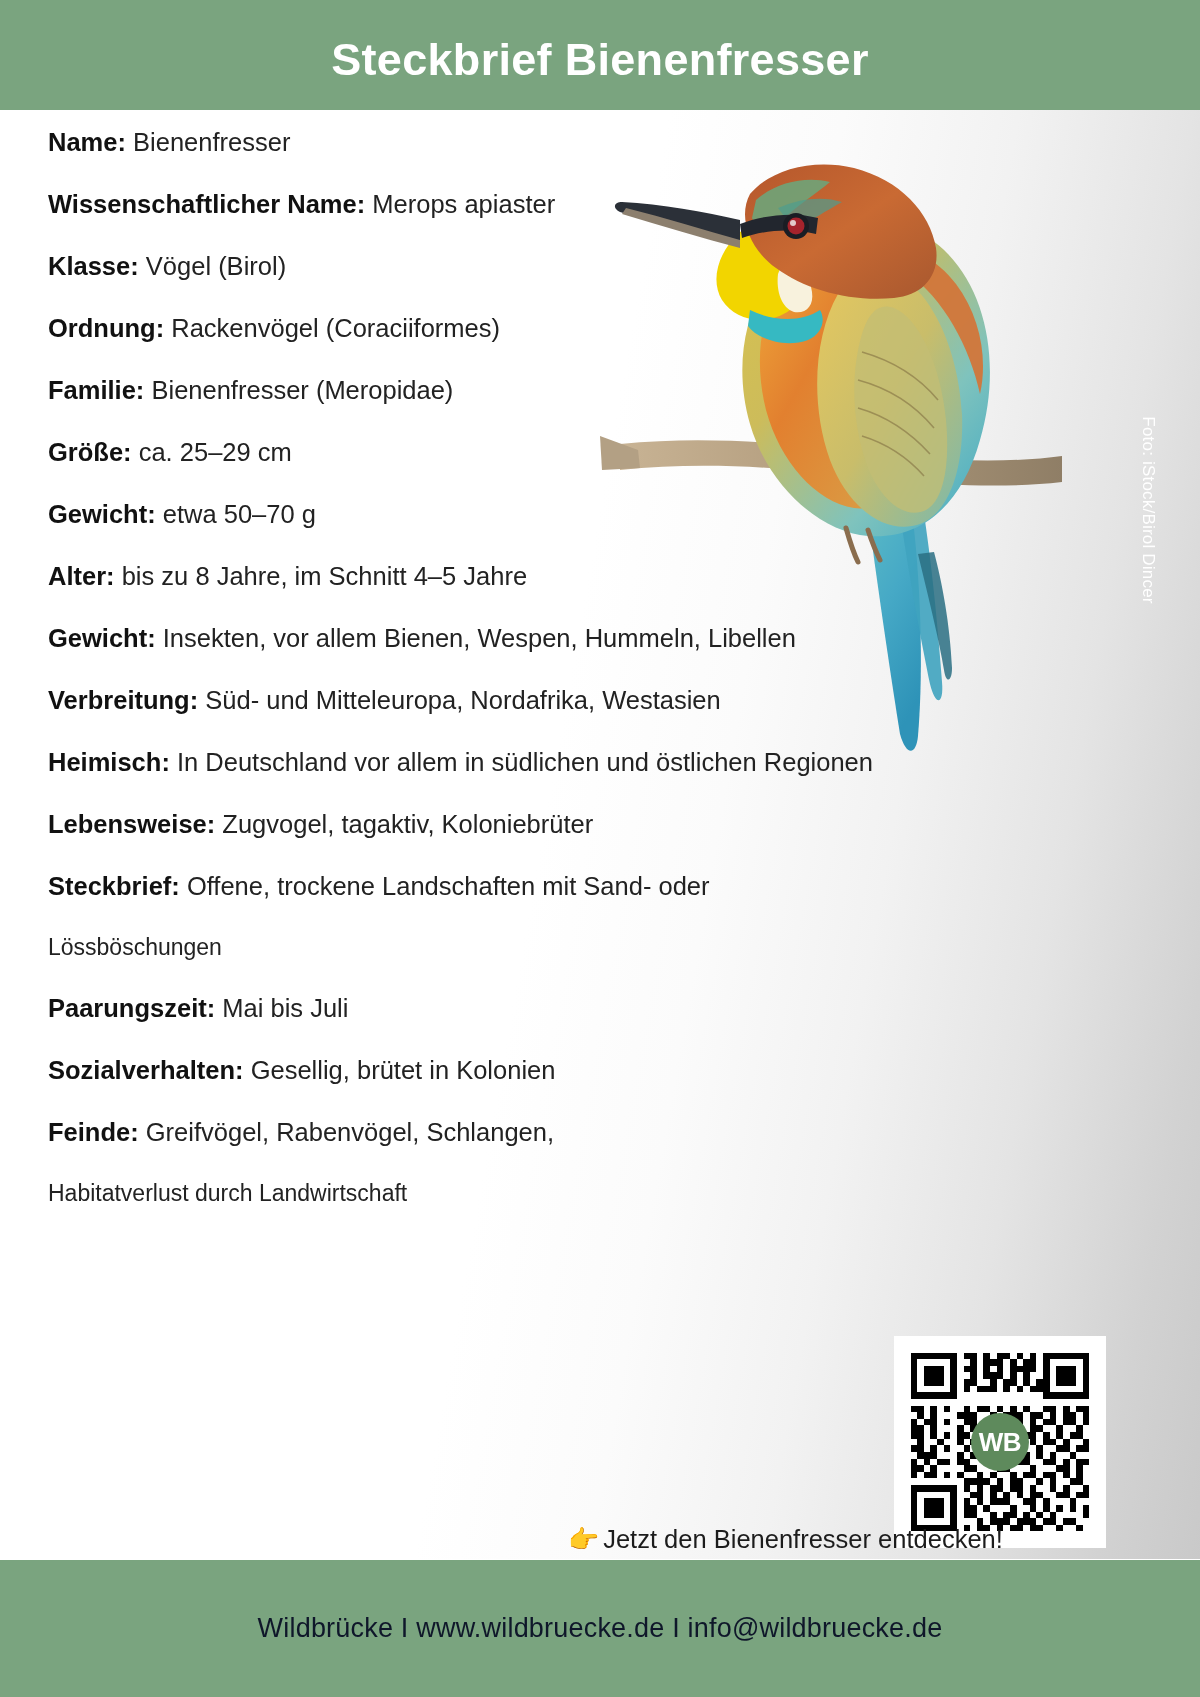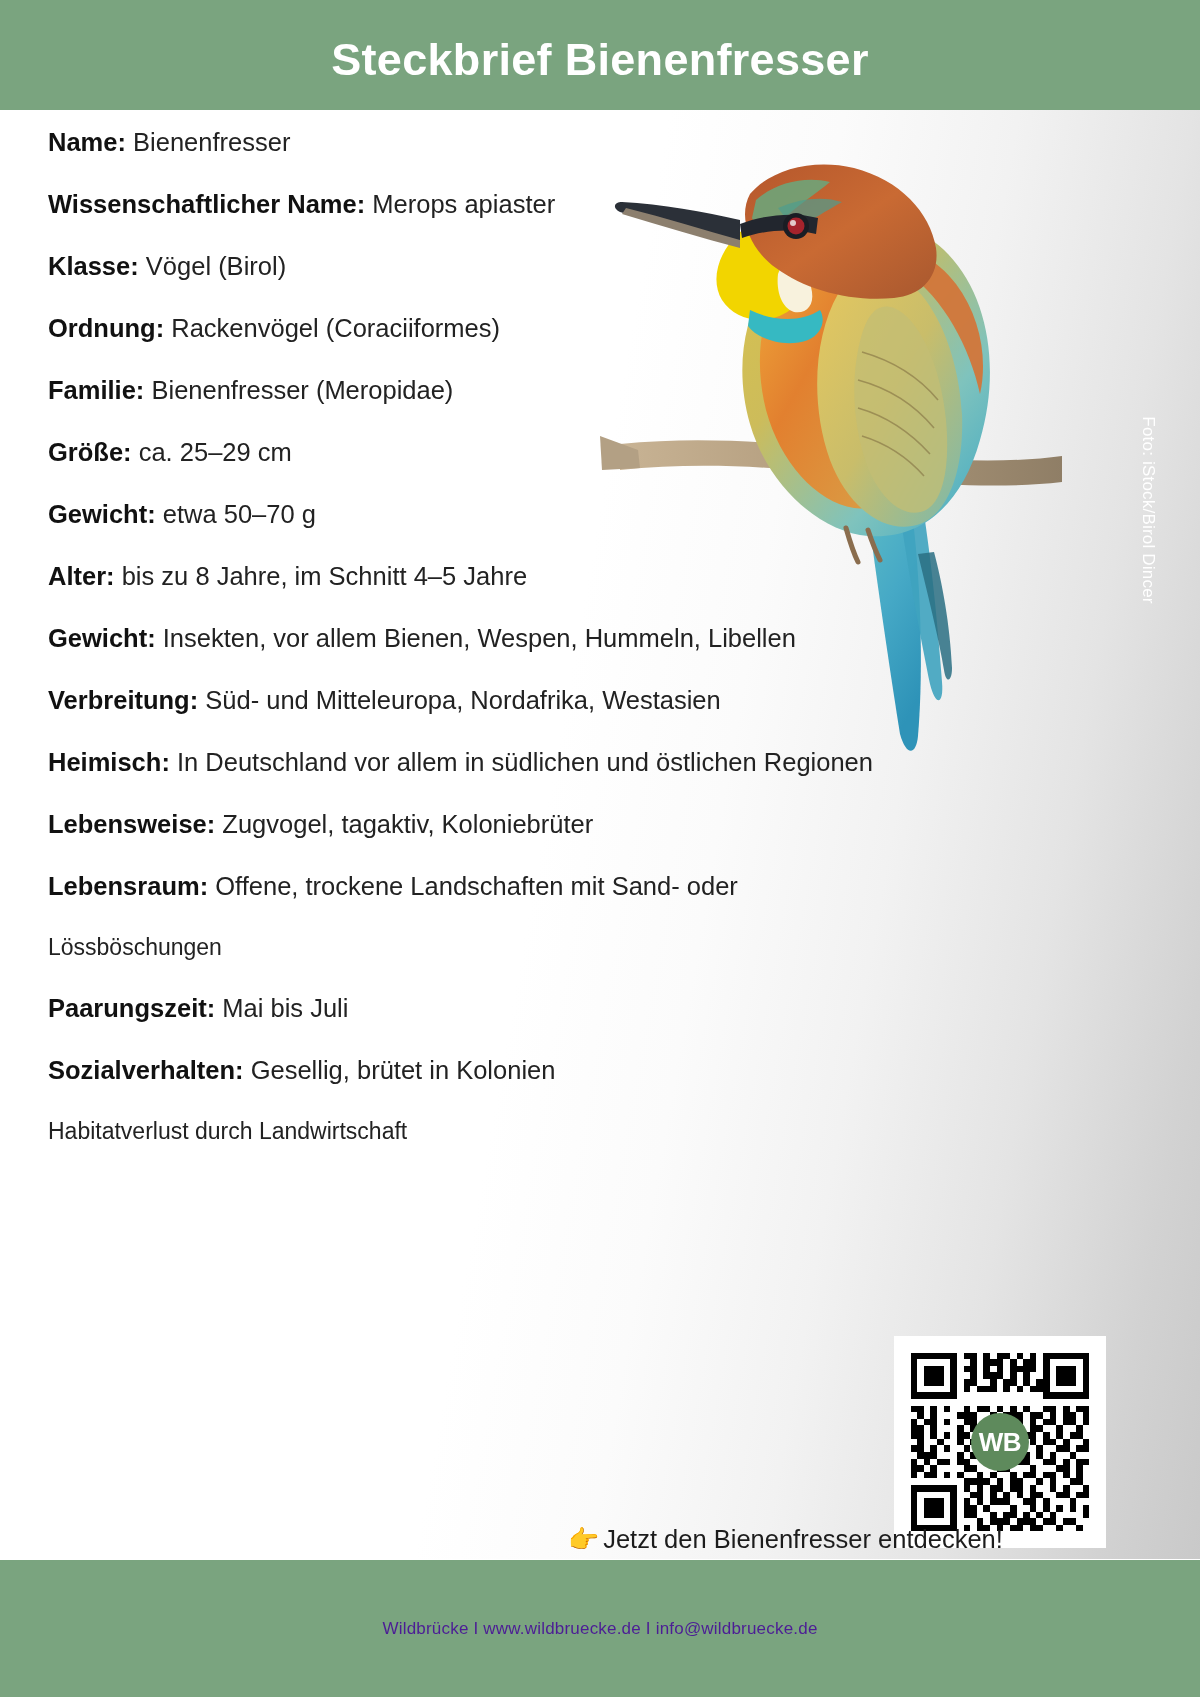--- a/index.html
+++ b/index.html
@@ -173,22 +173,22 @@
     position: absolute;
     left: 0; bottom: 0;
     width: 1200px; height: 137px;
     background: #7aa47f;
     z-index: 8;
     display: flex;
     align-items: center;
     justify-content: center;
   }
   .footer-text {
-    color: #4c1d95;
-    font-size: 17px;
+    color: #0f172a;
+    font-size: 27px;
     letter-spacing: 0.2px;
     white-space: nowrap;
     font-family: "Liberation Sans", sans-serif;
   }
 </style>
 </head>
 <body>
 
 <div class="page">
 
@@ -349,35 +349,39 @@
       <span class="k">Heimisch:</span>
       <span class="v">In Deutschland vor allem in südlichen und östlichen Regionen</span>
     </div>
 
     <div class="fact-row">
       <span class="k">Lebensweise:</span>
       <span class="v">Zugvogel, tagaktiv, Koloniebrüter</span>
     </div>
 
     <div class="fact-row">
-      <span class="k">Lebensraum:</span>
+      <span class="k">Steckbrief:</span>
       <span class="v">Offene, trockene Landschaften mit Sand- oder</span>
     </div>
     <div class="fact-cont">Lössböschungen</div>
 
     <div class="fact-row">
       <span class="k">Paarungszeit:</span>
       <span class="v">Mai bis Juli</span>
     </div>
 
     <div class="fact-row">
       <span class="k">Sozialverhalten:</span>
       <span class="v">Gesellig, brütet in Kolonien</span>
     </div>
 
+    <div class="fact-row">
+      <span class="k">Feinde:</span>
+      <span class="v">Greifvögel, Rabenvögel, Schlangen,</span>
+    </div>
     <div class="fact-cont">Habitatverlust durch Landwirtschaft</div>
 
   </div>
 
   <div class="qr-block">
     <div class="qr-canvas">
       <svg viewBox="0 0 29 29" shape-rendering="crispEdges" xmlns="http://www.w3.org/2000/svg">
         <rect width="29" height="29" fill="#ffffff"></rect>
         <g fill="#000000">
 

